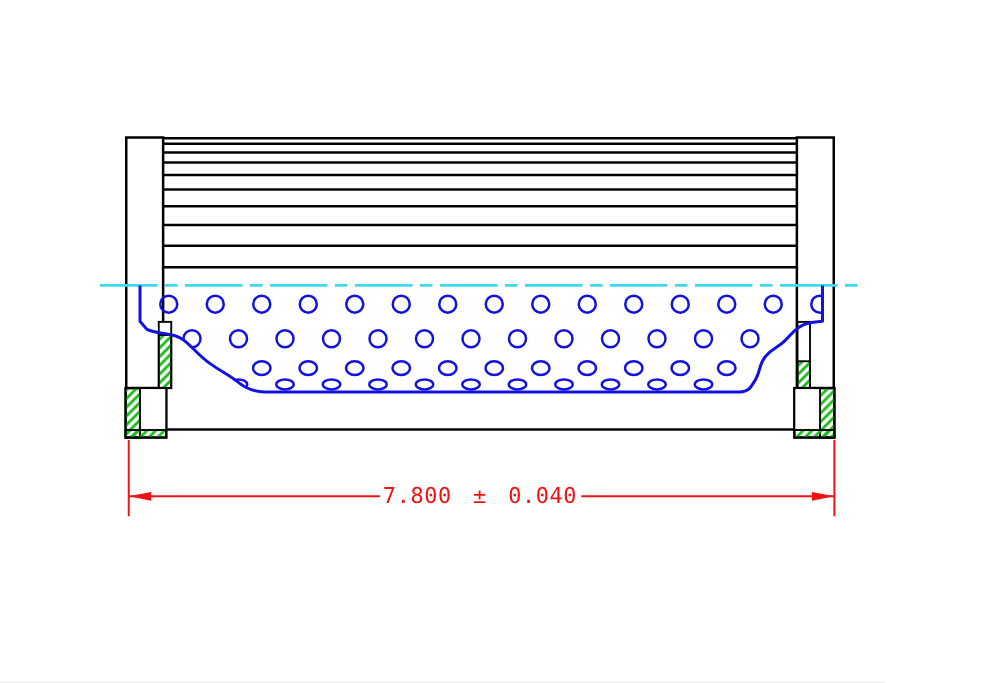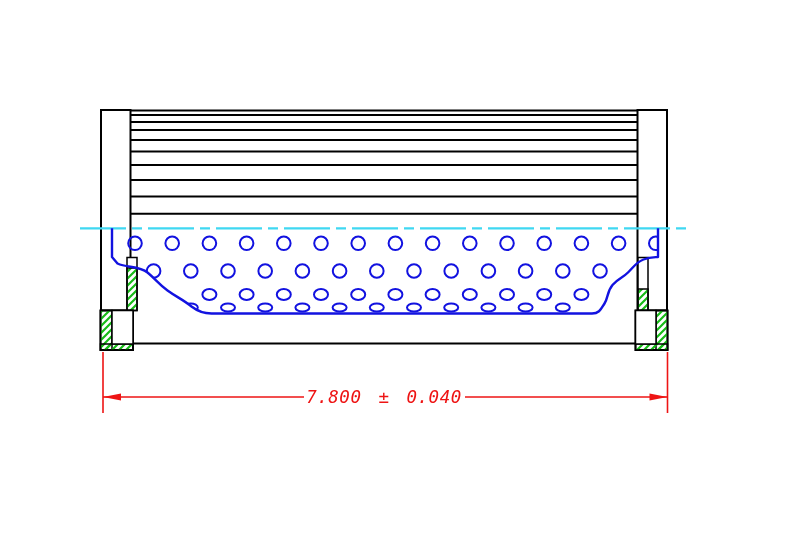--- a/index.html
+++ b/index.html
@@ -1,16 +1,16 @@
 <!DOCTYPE html>
 <html><head>
 <meta charset="utf-8">
 <style>
   html,body{margin:0;padding:0;background:#fff;}
-  #stage{position:relative;width:708px;height:546px;background:#a3a3a3;overflow:hidden;font-style:italic;}
+  #stage{position:relative;width:708px;height:546px;background:#a3a3a3;overflow:hidden;}
   svg text{font-family:"DejaVu Sans Mono","Liberation Mono",monospace;}
 </style>
 </head>
 <body>
 
 <div id="stage"><svg width="789" height="546" viewBox="0 0 789 546">
       <defs>
         <pattern id="hatch" width="7" height="7" patternUnits="userSpaceOnUse" patternTransform="rotate(0)">
           <path d="M -1 8 L 8 -1 M -1 1 L 1 -1 M 6 8 L 8 6" stroke="#17BC17" stroke-width="2.2" fill="none"></path>
         </pattern>

